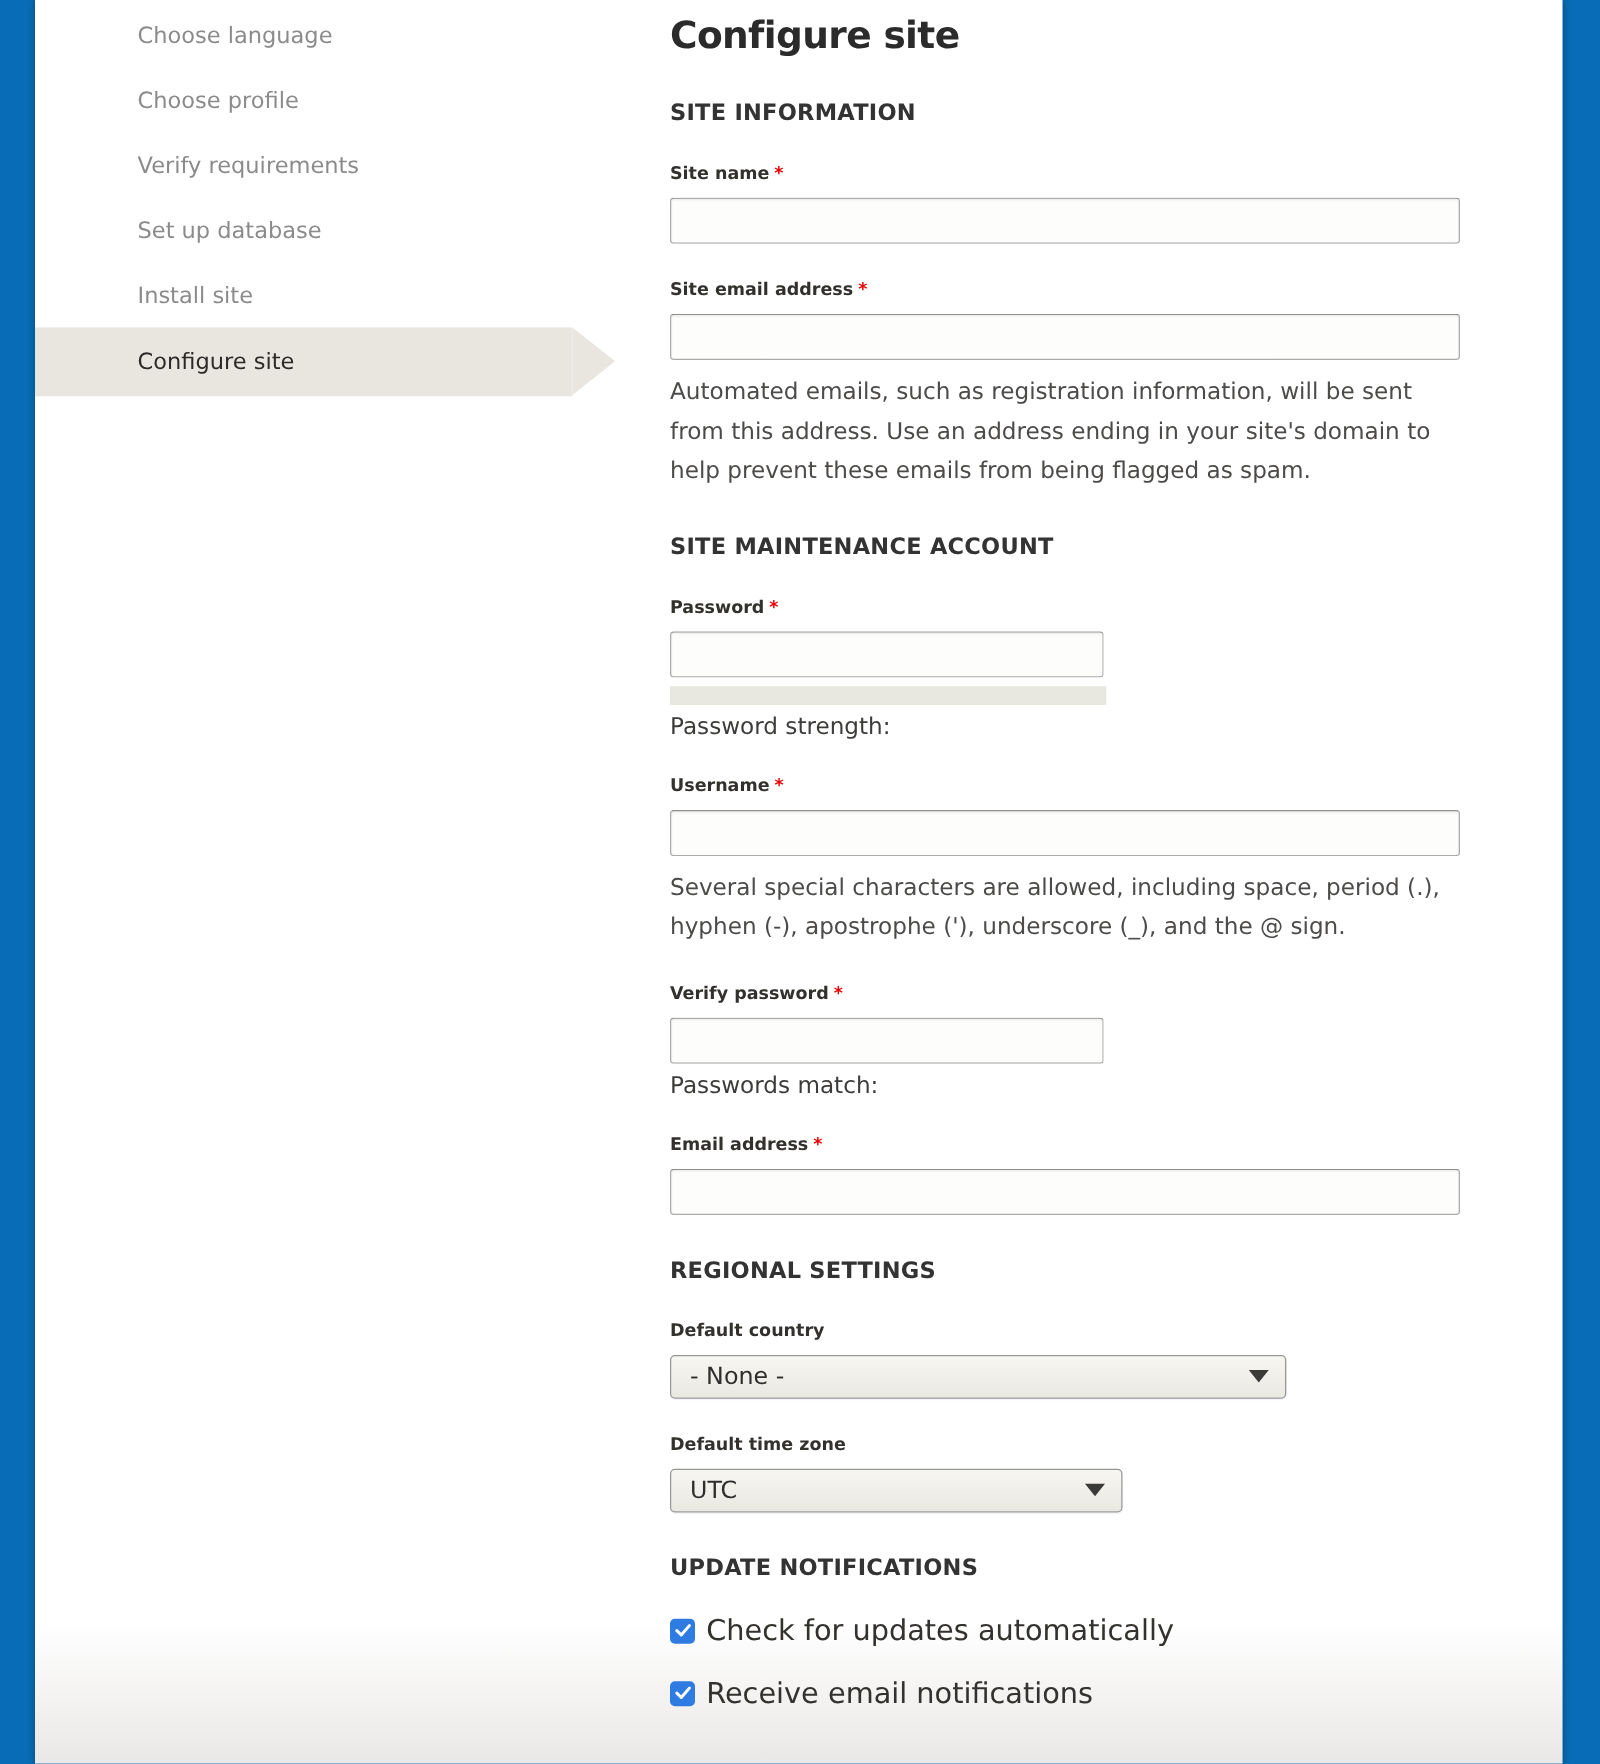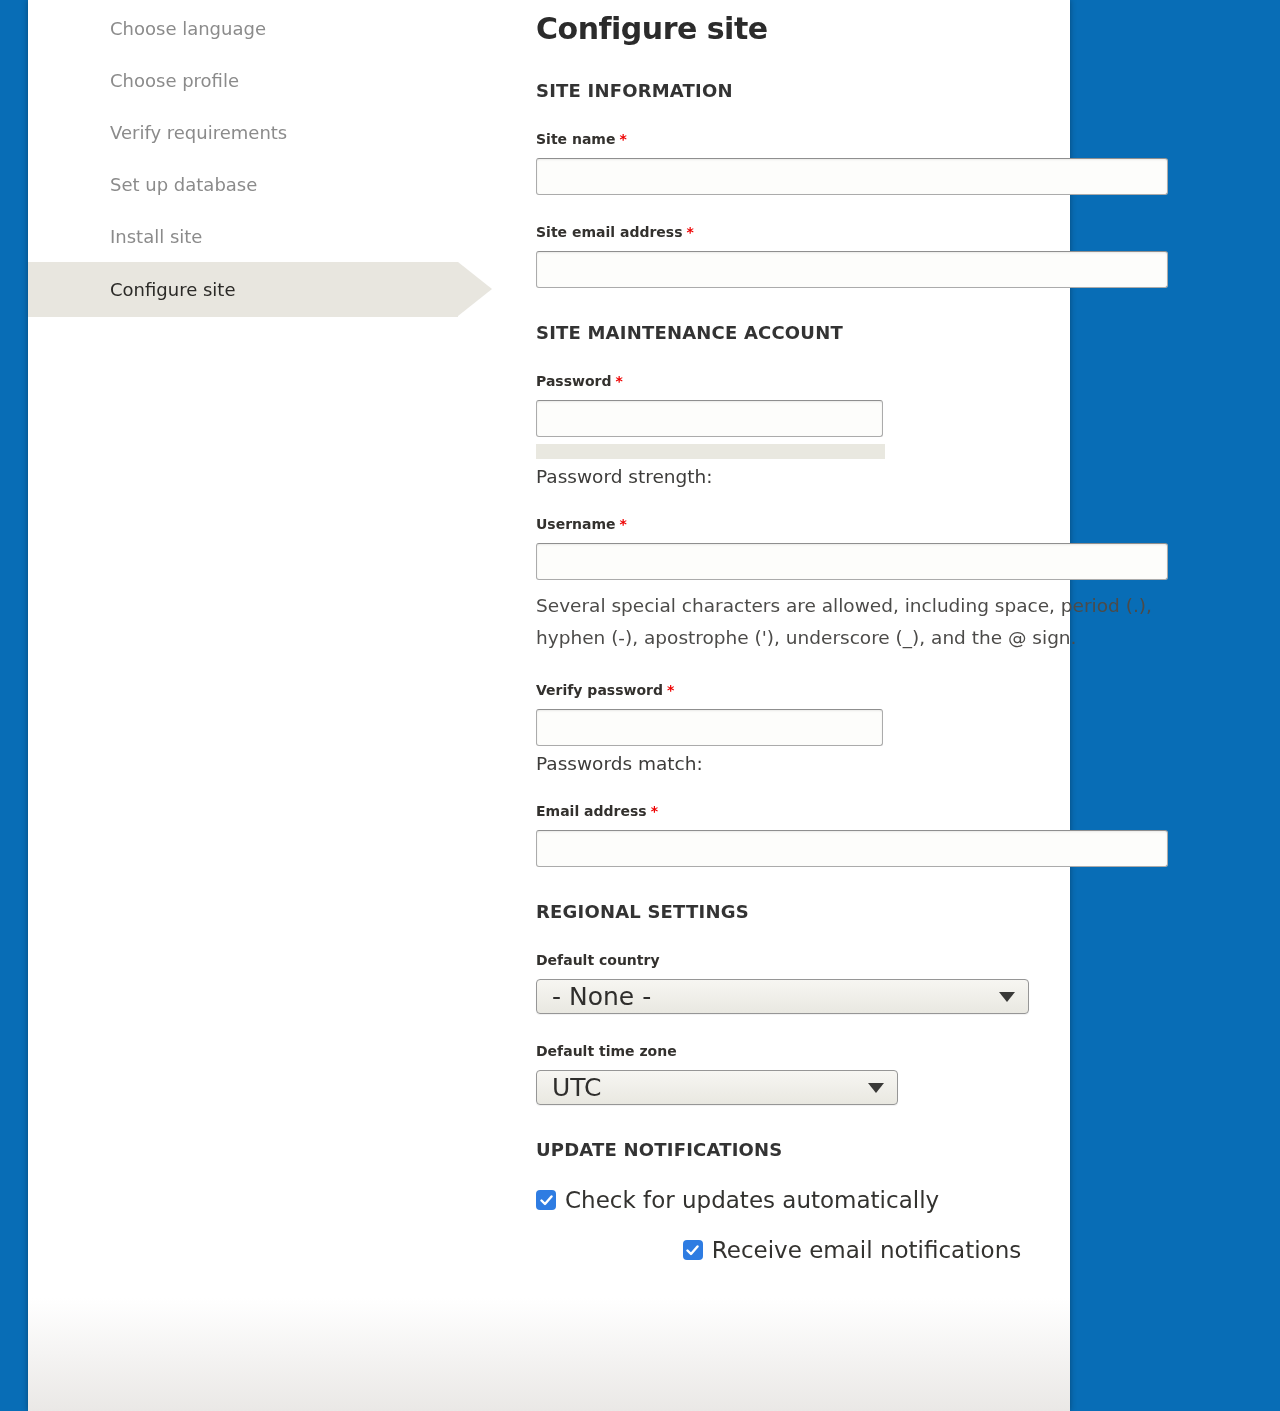--- a/index.html
+++ b/index.html
@@ -6,21 +6,21 @@
   html, body {
     margin: 0; padding: 0;
     width: 1280px; height: 1411px;
     background: #086db6;
     font-family: "DejaVu Sans", "Liberation Sans", sans-serif;
     overflow: hidden;
   }
   .sheet {
     position: relative;
     margin-left: 28px;
-    width: 1042px;
+    width: 1222px;
     min-height: 1411px;
     background: linear-gradient(to bottom, #ffffff 0%, #ffffff 92%, #eae8e6 100%);
     box-shadow: 0 0 6px rgba(0,0,0,0.35);
     display: flex;
   }
   
   .sidebar {
     width: 508px;
     flex: 0 0 508px;
     padding-top: 2px;
@@ -118,21 +118,21 @@
     margin-top: 8px;
     position: relative;
     height: 35px;
     background: linear-gradient(to bottom, #f7f6f2, #e9e8e1);
     border: 1px solid #969696;
     border-radius: 4px;
     box-shadow: 0 1px 1px rgba(0,0,0,0.06);
     display: flex;
     align-items: center;
     padding: 0 34px 0 15px;
-    font-size: 25px;
+    font-size: 19px;
     color: #2f2e2c;
     cursor: default;
   }
   .select-box.country { width: 493px; }
   .select-box.timezone { width: 362px; }
   .select-caret {
     position: absolute;
     right: 13px;
     top: 50%;
     transform: translateY(-50%);
@@ -140,21 +140,21 @@
     border-left: 8px solid transparent;
     border-right: 8px solid transparent;
     border-top: 10px solid #3a3a38;
   }
   
   .checkbox-row {
     margin-top: 26px;
     display: flex;
     align-items: center;
   }
-  .checkbox-row + .checkbox-row { margin-top: 24px; justify-content: center; }
+  .checkbox-row + .checkbox-row { margin-top: 24px; }
   .checkbox {
     width: 20px; height: 20px;
     border-radius: 4px;
     background: #2e7ce2;
     display: flex;
     align-items: center;
     justify-content: center;
     flex: 0 0 20px;
   }
   .checkbox svg { display: block; }
@@ -203,20 +203,21 @@
           <span>Site name</span><span class="required-mark">*</span>
         </div>
         <input type="text" class="text-input" value="" style="">
       </div>
 
       <div class="form-item">
         <div class="field-label">
           <span>Site email address</span><span class="required-mark">*</span>
         </div>
         <input type="text" class="text-input" value="" style="">
+        <div class="field-description">Automated emails, such as registration information, will be sent from this address. Use an address ending in your site's domain to help prevent these emails from being flagged as spam.</div>
       </div>
     </div>
 
     <div class="section">
       <div class="section-heading">SITE MAINTENANCE ACCOUNT</div>
 
       <div class="form-item">
         <div class="field-label">
           <span>Password</span><span class="required-mark">*</span>
         </div>

